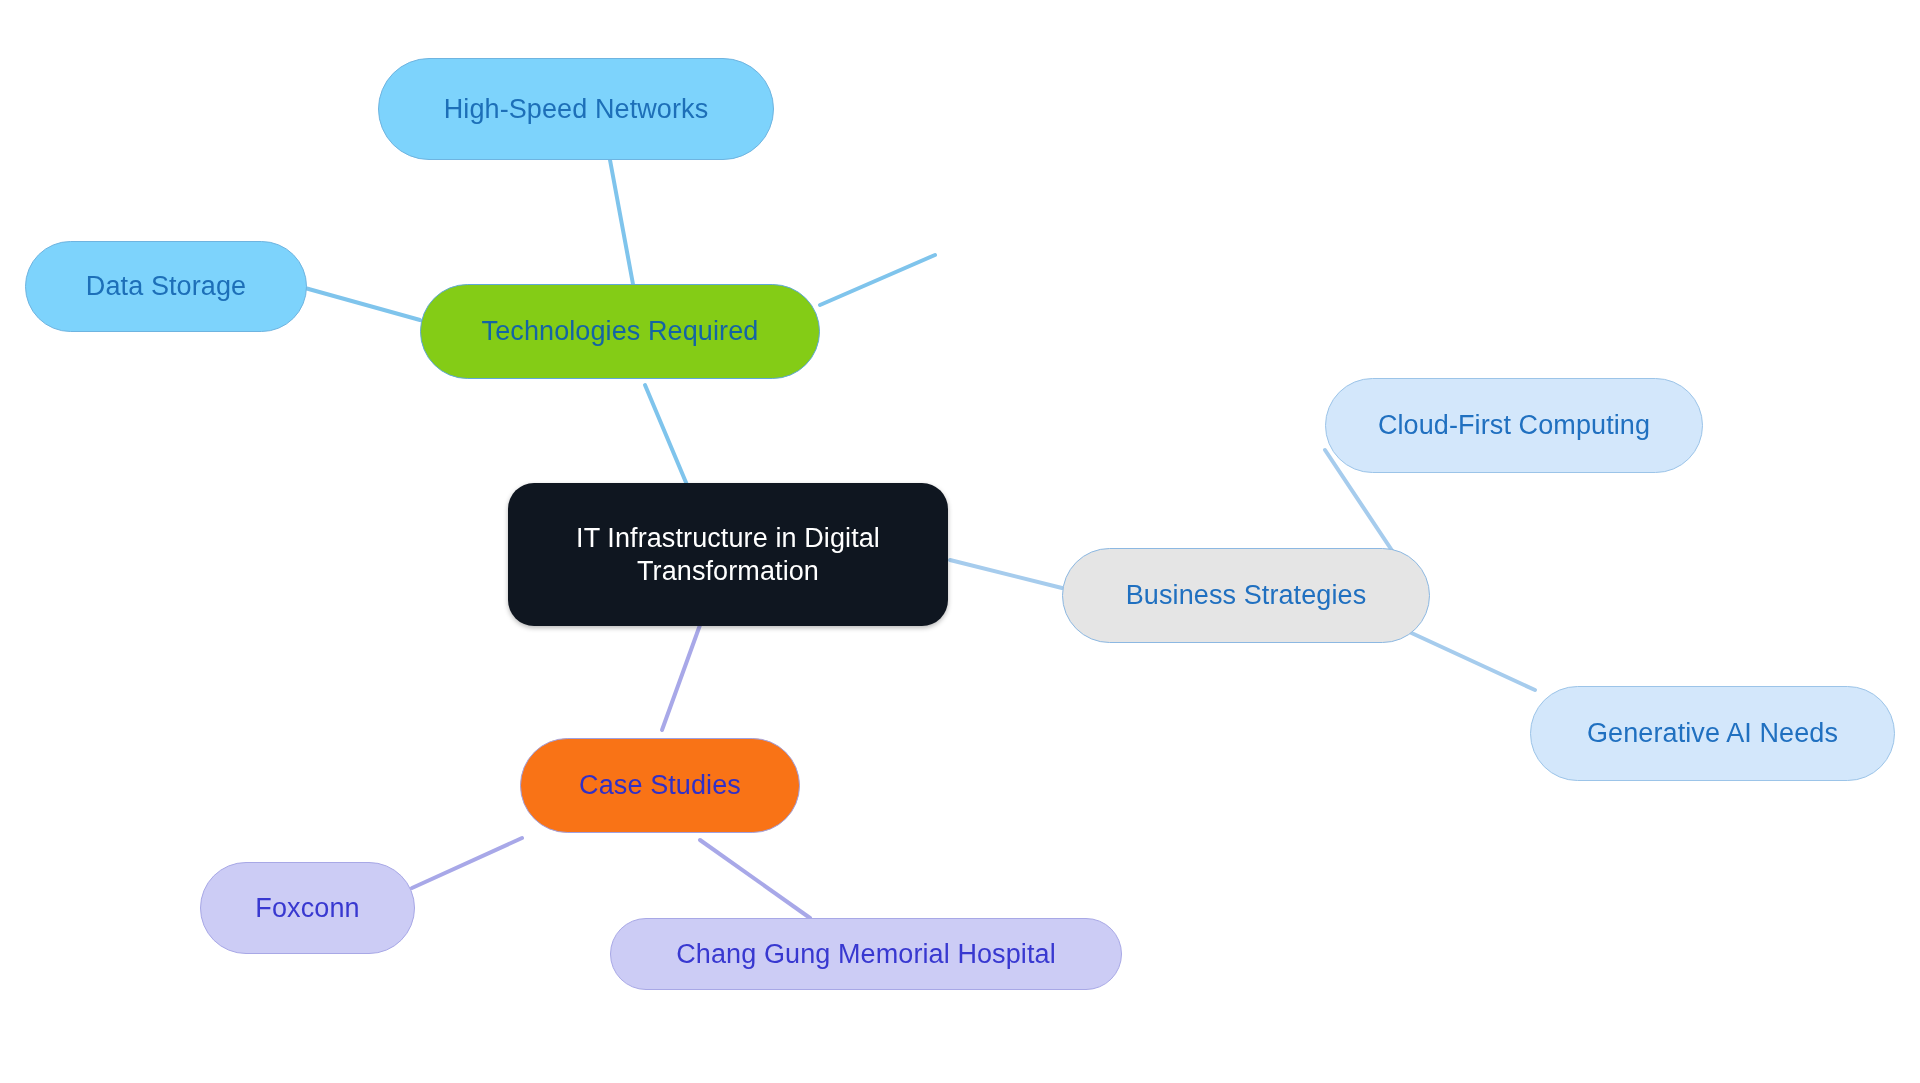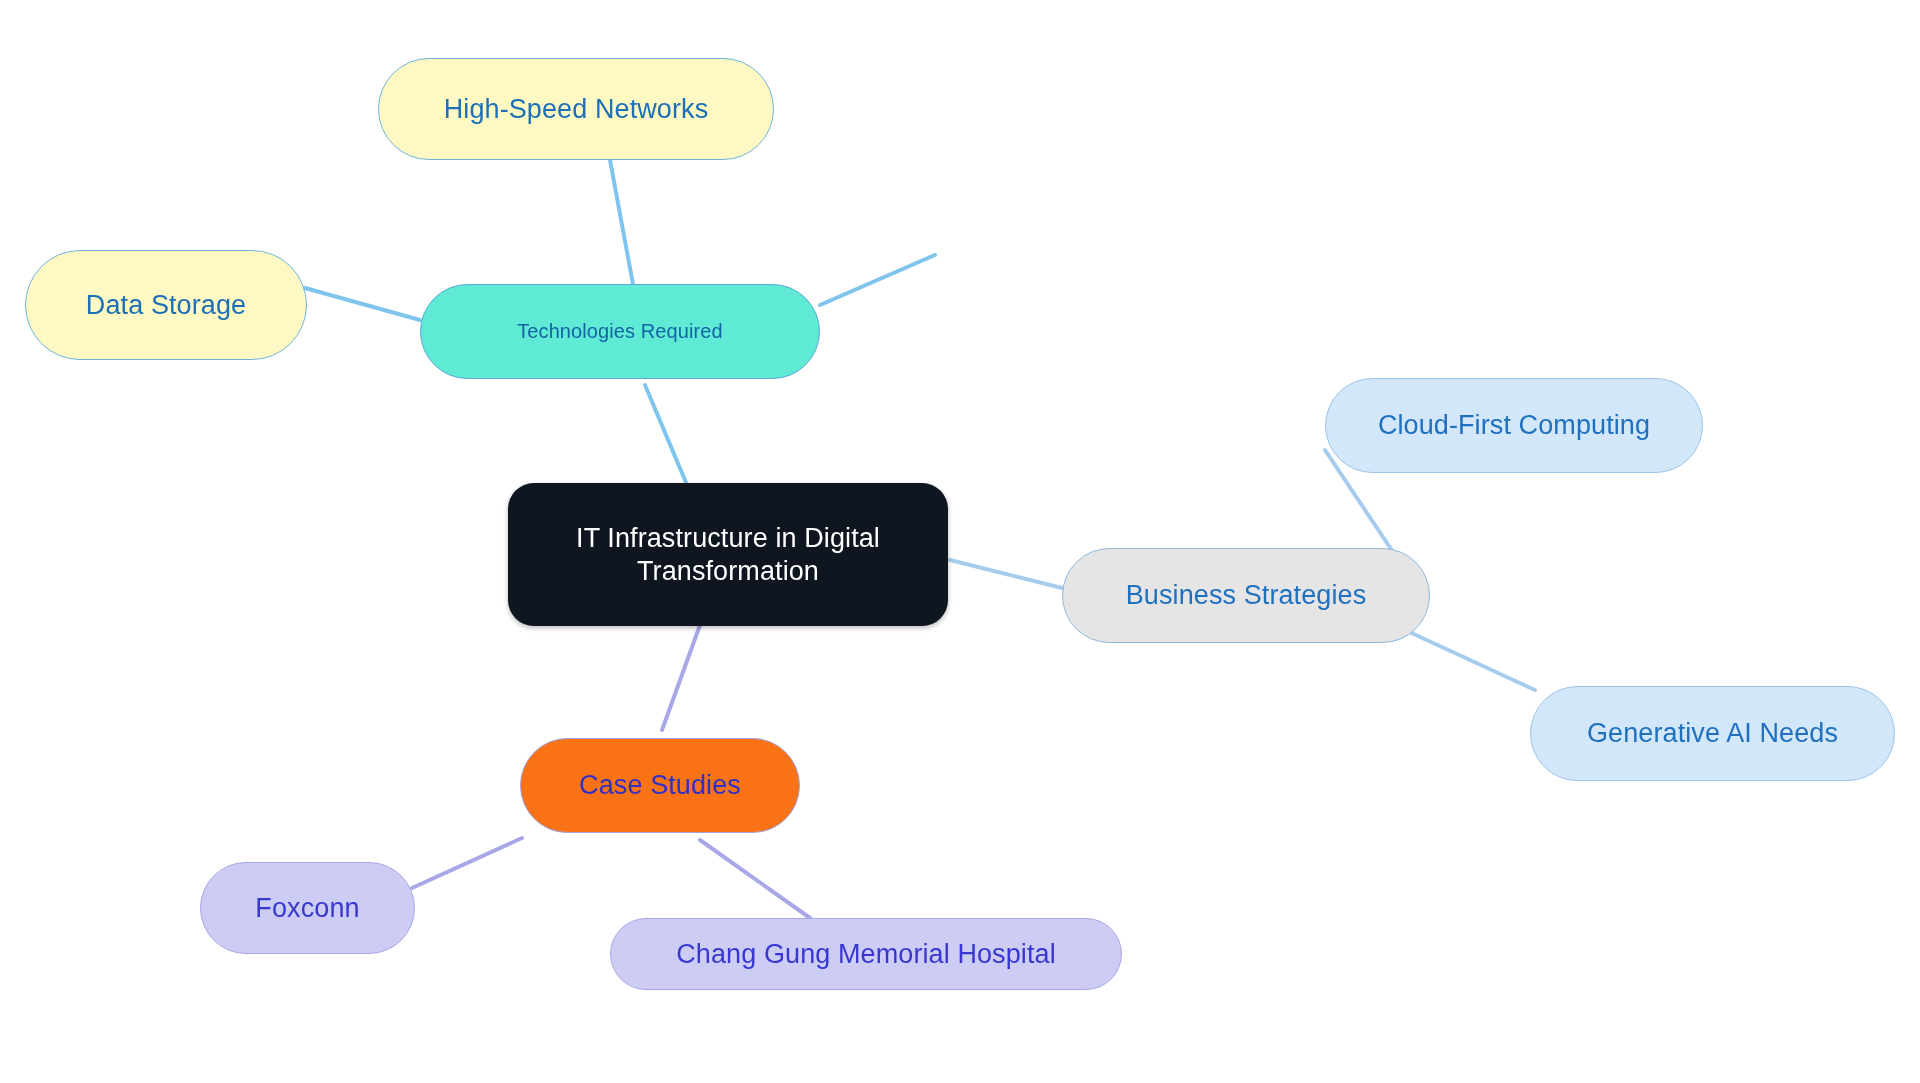--- a/index.html
+++ b/index.html
@@ -41,27 +41,27 @@
   }
   .node-root {
     background: #0f1620;
     color: #ffffff;
     border: none;
     border-radius: 26px;
     font-size: 27px;
     box-shadow: 0 2px 5px rgba(0,0,0,0.28);
   }
   .node-branch-tech {
-    background: #5eead4;
+    background: #84cc16;
     border: 1.6px solid #5fa8d8;
     color: #1464a5;
-    font-size: 20px;
+    font-size: 27px;
   }
   .node-leaf-tech {
-    background: #fef9c3;
+    background: #7dd3fc;
     border: 1.6px solid #6fb4e0;
     color: #1d6fb8;
     font-size: 27px;
   }
   .node-branch-biz {
     background: #e5e5e5;
     border: 1.6px solid #8cb8e2;
     color: #2070c0;
     font-size: 27px;
   }
@@ -122,21 +122,21 @@
   </div>
 
   <div class="node node-branch-tech" style="left:420px; top:284px; width:400px; height:95px;">
     <span class="node-label">Technologies Required</span>
   </div>
 
   <div class="node node-leaf-tech" style="left:378px; top:58px; width:396px; height:102px;">
     <span class="node-label">High-Speed Networks</span>
   </div>
 
-  <div class="node node-leaf-tech" style="left:25px; top:250px; width:282px; height:110px;">
+  <div class="node node-leaf-tech" style="left:25px; top:241px; width:282px; height:91px;">
     <span class="node-label">Data Storage</span>
   </div>
 
 
   <div class="node node-branch-biz" style="left:1062px; top:548px; width:368px; height:95px;">
     <span class="node-label">Business Strategies</span>
   </div>
 
   <div class="node node-leaf-biz" style="left:1325px; top:378px; width:378px; height:95px;">
     <span class="node-label">Cloud-First Computing</span>

